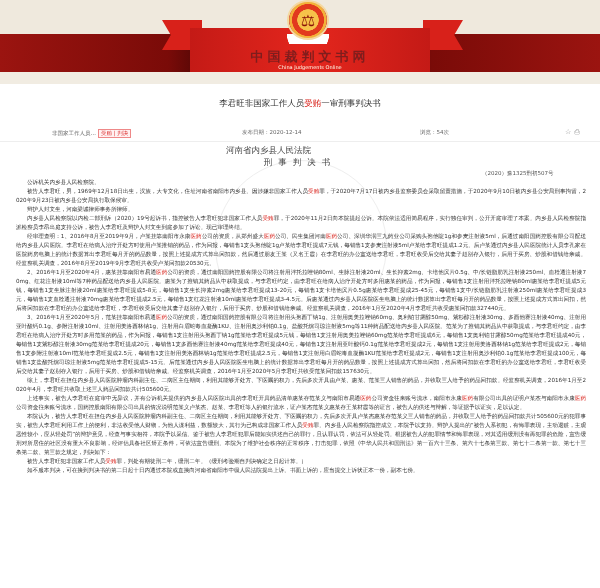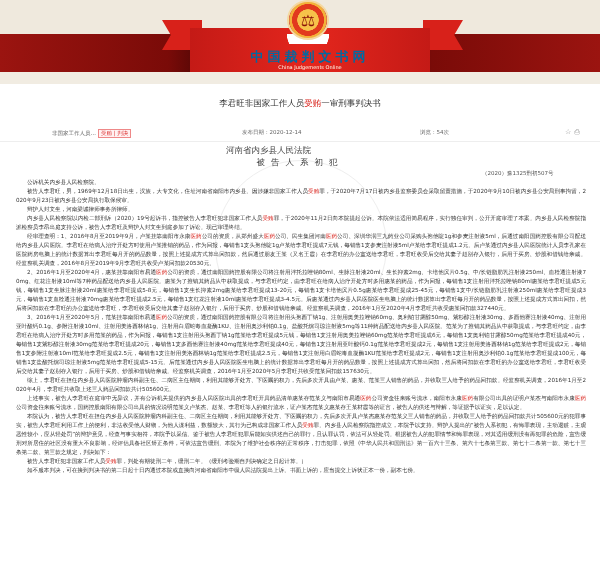--- a/index.html
+++ b/index.html
@@ -5,21 +5,21 @@
   html,body{margin:0;padding:0;}
   body{width:600px;height:588px;overflow:hidden;background:#ffffff;font-family:"DejaVu Sans","Liberation Sans",sans-serif;color:#333;position:relative;}
   
   .header{position:relative;width:600px;height:84px;background:#efe9dd;overflow:hidden;}
   .band{position:absolute;left:0;right:0;top:34px;height:38px;background:linear-gradient(90deg,#9b1410 0%,#7a0b08 28%,#5e0806 32%,#5e0806 68%,#7a0b08 72%,#9b1410 100%);}
   .ribbon{position:absolute;left:190px;width:240px;top:28px;height:44px;background:linear-gradient(90deg,#c41a16,#e4261d 50%,#c41a16);}
   .tail-l{position:absolute;left:162px;top:20px;width:40px;height:30px;background:#d8211a;clip-path:polygon(0 0,100% 0,100% 100%,0 100%,22% 50%);}
   .tail-r{position:absolute;left:423px;top:20px;width:40px;height:30px;background:#d8211a;clip-path:polygon(0 0,100% 0,78% 50%,100% 100%,0 100%);}
   .emblem{position:absolute;left:287px;top:0px;width:42px;height:40px;border-radius:50%;background:radial-gradient(circle,#f6c24a 0 40%,#e23a1e 42% 60%,#f3b13a 62% 70%,#c9201a 72%);border:2px solid #f4d9a0;box-sizing:border-box;display:flex;align-items:center;justify-content:center;color:#8a1208;font-size:16px;font-weight:bold;}
   .gear{position:absolute;left:280px;top:34px;width:56px;height:10px;background:radial-gradient(circle at 50% 0,#fff 0 70%,transparent 72%);}
-  .site-title{position:absolute;left:190px;width:240px;top:48px;text-align:center;color:#0369a1;font-weight:bold;font-size:13px;letter-spacing:4px;}
+  .site-title{position:absolute;left:190px;width:240px;top:48px;text-align:center;color:#7f1d1d;font-weight:bold;font-size:13px;letter-spacing:4px;}
   .site-sub{position:absolute;left:190px;width:240px;top:64px;text-align:center;color:#ffe;font-size:5px;}
   .header-bottom{position:absolute;left:0;right:0;top:72px;height:12px;background:#f1ece2;}
   
   .doc-title{position:absolute;top:98px;left:0;width:600px;text-align:center;font-size:8.5px;color:#333;}
   .kw{color:#d9231c;}
   .meta{position:absolute;top:127px;left:0;width:600px;height:14px;border-bottom:1px solid #eee;font-size:5.5px;color:#666;}
   .meta .cause{position:absolute;left:52px;top:2px;}
   .meta .tags{display:inline-block;margin-left:2px;border:1px solid #e88;color:#d33;padding:0 2px;background:#fff1f1;}
   .meta .date{position:absolute;left:242px;top:2px;}
   .meta .views{position:absolute;left:420px;top:2px;}
@@ -57,21 +57,21 @@
   <span class="date">发布日期：2020-12-14</span>
   <span class="views">浏览：54次</span>
   <span class="icons">
     <span>☆</span><span>⎙</span>
   </span>
 </div>
 
 <div class="watermark"></div>
 
 <div class="court">河南省内乡县人民法院</div>
-<div class="jtype">被告人系初犯</div>
+<div class="jtype">刑事判决书</div>
 <div class="caseno">（2020）豫1325刑初507号</div>
 
 <div class="body">
   <p>公诉机关内乡县人民检察院。</p>
   <p>被告人李君旺，男，1969年12月18日出生，汉族，大专文化，住址河南省南阳市内乡县。因涉嫌非国家工作人员<span class="kw">受贿</span>罪，于2020年7月17日被内乡县监察委员会采取留置措施，于2020年9月10日被内乡县公安局刑事拘留，2020年9月23日被内乡县公安局执行取保候审。</p>
   <p>辩护人封文生，河南梁诚律师事务所律师。</p>
   <p>内乡县人民检察院以内检二部刑诉（2020）19号起诉书，指控被告人李君旺犯非国家工作人员<span class="kw">受贿</span>罪，于2020年11月2日向本院提起公诉。本院依法适用简易程序，实行独任审判，公开开庭审理了本案。内乡县人民检察院指派检察员李昂出庭支持公诉，被告人李君旺及辩护人封文生到庭参加了诉讼。现已审理终结。</p>
   <p>经审理查明：1、2016年8月至2019年9月，卢某挂靠南阳市永康<span class="kw">医药</span>公司的资质，从郑州盛大<span class="kw">医药</span>公司、民生集团河南<span class="kw">医药</span>公司、深圳华润三九药业公司采购头孢他啶1g和参麦注射液5ml，后通过南阳国药控股有限公司配送给内乡县人民医院。李君旺在给病人治疗开处方时使用卢某推销的药品，作为回报，每销售1支头孢他啶1g卢某给李君旺提成7元钱，每销售1支参麦注射液5ml卢某给李君旺提成1.2元。后卢某通过内乡县人民医院统计人员李孔家在医院药房电脑上的统计数据算出李君旺每月开的药品数量，按照上述提成方式算出回扣款，然后通过朋友王某（又名王霞）在李君旺的办公室送给李君旺，李君旺收受后交给其妻子赵别存入银行，后用于买房、炒股和借钱给亲戚。经监察机关调查，2016年8月至2019年9月李君旺共收受卢某回扣款20530元。</p>
   <p>2、2016年1月至2020年4月，惠某挂靠南阳市易通<span class="kw">医药</span>公司的资质，通过南阳国药控股有限公司将注射用泮托拉唑钠80ml、生脉注射液20ml、生长抑素2mg、卡培他滨片0.5g、中/长链脂肪乳注射液250ml、血栓通注射液70mg、红花注射液10ml等7种药品配送给内乡县人民医院。惠某为了推销其药品从中获取提成，与李君旺约定，由李君旺在给病人治疗开处方时多用惠某的药品，作为回报，每销售1支注射用泮托拉唑钠80ml惠某给李君旺提成5元钱，每销售1支生脉注射液20ml惠某给李君旺提成5-8元，每销售1支生长抑素2mg惠某给李君旺提成13-20元，每销售1支卡培他滨片0.5g惠某给李君旺提成25-45元，每销售1支中/长链脂肪乳注射液250ml惠某给李君旺提成3元，每销售1支血栓通注射液70mg惠某给李君旺提成2.5元，每销售1支红花注射液10ml惠某给李君旺提成3-4.5元。后惠某通过内乡县人民医院医生电脑上的统计数据算出李君旺每月开的药品数量，按照上述提成方式算出回扣，然后将回扣款在李君旺的办公室送给李君旺，李君旺收受后交给其妻子赵别存入银行，后用于买房、炒股和借钱给亲戚。经监察机关调查，2016年1月至2020年4月李君旺共收受惠某回扣款327440元。</p>
   <p>3、2016年1月至2020年5月，范某挂靠南阳市易通<span class="kw">医药</span>公司的资质，通过南阳国药控股有限公司将注射用头孢西丁钠1g、注射用奥美拉唑钠60mg、奥利铂甘露醇50mg、紫杉醇注射液30mg、多西他赛注射液40mg、注射用亚叶酸钙0.1g、参附注射液10ml、注射用美洛西林钠1g、注射用白眉蛇毒血凝酶1KU、注射用奥沙利铂0.1g、盐酸托烷司琼注射液5mg等11种药品配送给内乡县人民医院。范某为了推销其药品从中获取提成，与李君旺约定，由李君旺在给病人治疗开处方时多用范某的药品，作为回报，每销售1支注射用头孢西丁钠1g范某给李君旺提成5元钱，每销售1支注射用奥美拉唑钠60mg范某给李君旺提成6元，每销售1支奥利铂甘露醇50mg范某给李君旺提成40元，每销售1支紫杉醇注射液30mg范某给李君旺提成20元，每销售1支多西他赛注射液40mg范某给李君旺提成40元，每销售1支注射用亚叶酸钙0.1g范某给李君旺提成2元，每销售1支注射用美洛西林钠1g范某给李君旺提成2元，每销售1支参附注射液10ml范某给李君旺提成2.5元，每销售1支注射用美洛西林钠1g范某给李君旺提成2.5元，每销售1支注射用白眉蛇毒血凝酶1KU范某给李君旺提成2元，每销售1支注射用奥沙利铂0.1g范某给李君旺提成100元，每销售1支盐酸托烷司琼注射液5mg范某给李君旺提成5-15元。后范某通过内乡县人民医院医生电脑上的统计数据算出李君旺每月开的药品数量，按照上述提成方式算出回扣，然后将回扣款在李君旺的办公室送给李君旺，李君旺收受后交给其妻子赵别存入银行，后用于买房、炒股和借钱给亲戚。经监察机关调查，2016年1月至2020年5月李君旺共收受范某回扣款157630元。</p>

